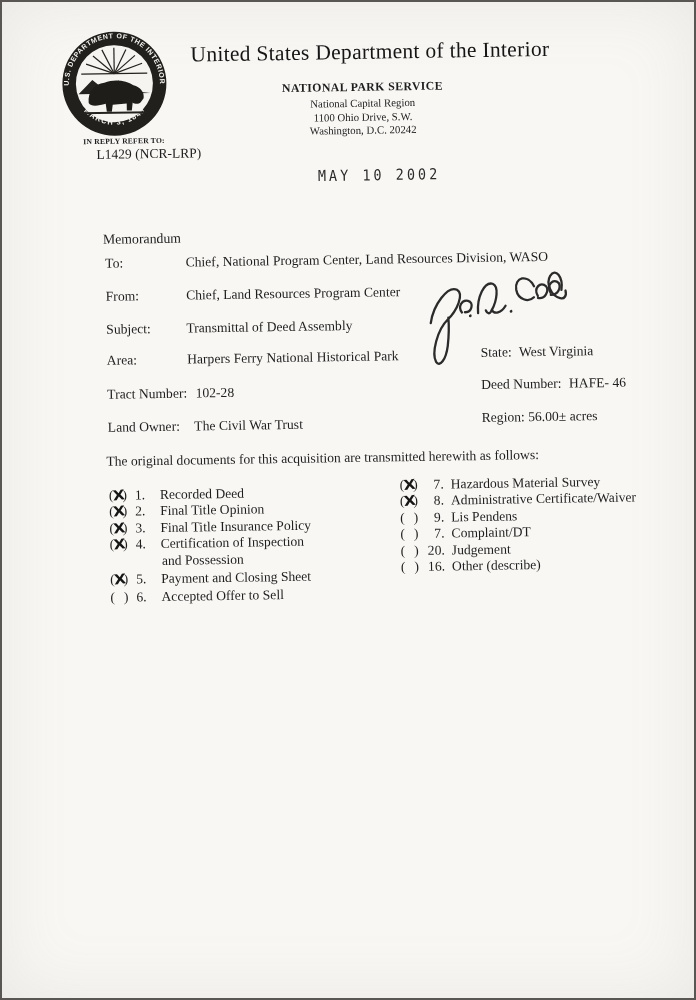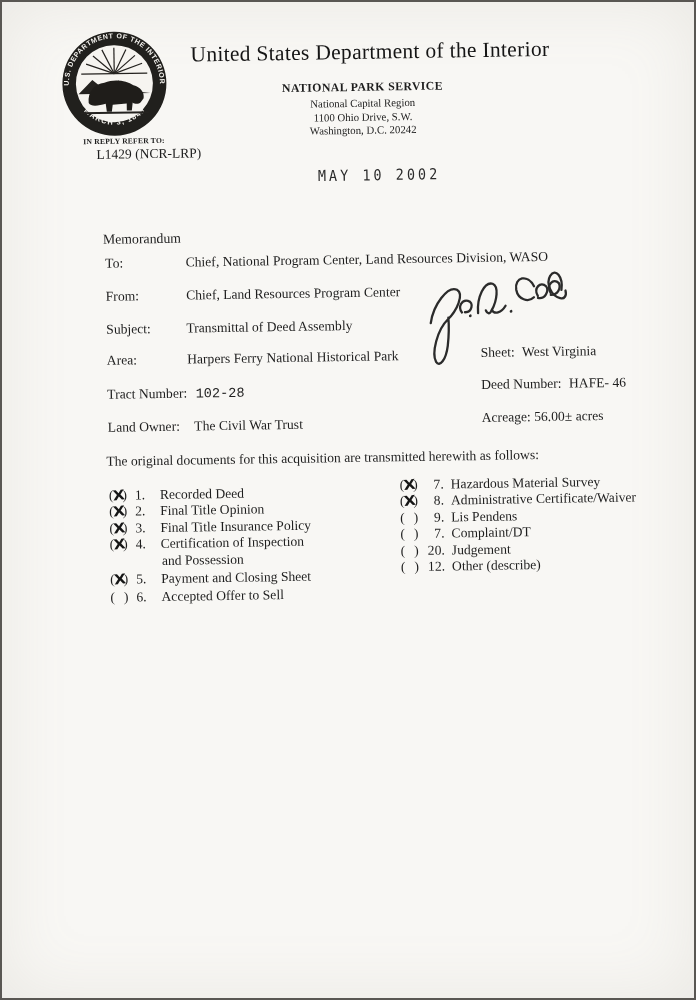--- a/index.html
+++ b/index.html
@@ -28,21 +28,21 @@
   .date-stamp{position:absolute;left:320px;top:165px;
     font-family:"DejaVu Sans Mono","Liberation Mono",monospace;
     font-size:13.5px;letter-spacing:3px;color:#2b2b2b;transform:scaleY(1.12);}
 
   
   .doc-type{position:absolute;left:104px;top:226px;font-size:13.8px;}
   .row{position:absolute;left:106px;font-size:13.6px;white-space:nowrap;}
   .row .lbl{display:inline-block;width:77px;}
   .row-to{top:250px;} .row-from{top:283px;} .row-subject{top:316px;} .row-area{top:347px;}
   .row-tract{top:381px;} .row-owner{top:414px;}
-  .row-tract .val{margin-left:5px;font-family:Liberation Mono, monospace;} .row-owner .val{margin-left:11px;}
+  .row-tract .val{margin-left:5px;} .row-owner .val{margin-left:11px;}
   .rrow{position:absolute;left:480px;font-size:13.6px;white-space:nowrap;}
   .rrow-state{top:345px;} .rrow-deed{top:377px;} .rrow-acre{top:410px;}
   .rrow-state .val,.rrow-deed .val{margin-left:4px;}
 
   .signature{position:absolute;left:420px;top:256px;width:148px;height:112px;z-index:5;}
 
   
   .intro{position:absolute;left:104px;top:448px;font-size:13.6px;}
   .chk-col{position:absolute;font-size:13.6px;line-height:16.4px;}
   .chk-left{left:106px;top:482px;}
@@ -130,29 +130,29 @@
     <div class="row row-tract">
       <span>Tract Number:</span>
       <span class="val">102-28</span>
     </div>
     <div class="row row-owner">
       <span>Land Owner:</span>
       <span class="val">The Civil War Trust</span>
     </div>
 
     <div class="rrow rrow-state">
-      <span>Sheet:</span>
+      <span>State:</span>
       <span class="val">West Virginia</span>
     </div>
     <div class="rrow rrow-deed">
       <span>Deed Number:</span>
       <span class="val">HAFE- 46</span>
     </div>
     <div class="rrow rrow-acre">
-      <span>Acreage:</span>
+      <span>Region:</span>
       <span class="val">56.00± acres</span>
     </div>
 
     <svg class="signature" viewBox="0 0 148 112">
       <g fill="none" stroke="#1a1a1a" stroke-width="2.3" stroke-linecap="round" opacity="0.92" transform="rotate(-4 74 56)">
         <path d="M10,62 C14,44 30,26 39,31 C46,36 37,52 27,60 C16,69 8,92 12,101 C15,107 22,100 25,86 C27,76 28,66 28,58"></path>
         <path d="M42,54 C38,48 43,41 49,43 C55,45 52,55 45,54"></path>
         <path d="M58,56 C58,40 67,25 75,28 C81,31 78,45 72,54 C69,59 67,57 66,54"></path>
         <path d="M72,54 C74,59 81,58 86,51"></path>
         <path d="M116,34 C111,21 97,23 98,36 C99,46 109,50 115,45"></path>
@@ -221,19 +221,19 @@
         <span class="chk-num">7.</span>
         <span>Complaint/DT</span>
       </div>
       <div class="chk-row">
         <span class="chk-box"><span>(</span><span class="chk-x"></span><span>)</span></span>
         <span class="chk-num">20.</span>
         <span>Judgement</span>
       </div>
       <div class="chk-row">
         <span class="chk-box"><span>(</span><span class="chk-x"></span><span>)</span></span>
-        <span class="chk-num">12.</span>
+        <span class="chk-num">16.</span>
         <span>Other (describe)</span>
       </div>
     </div>
 
   </div>
 </div>
 
 </body></html>

